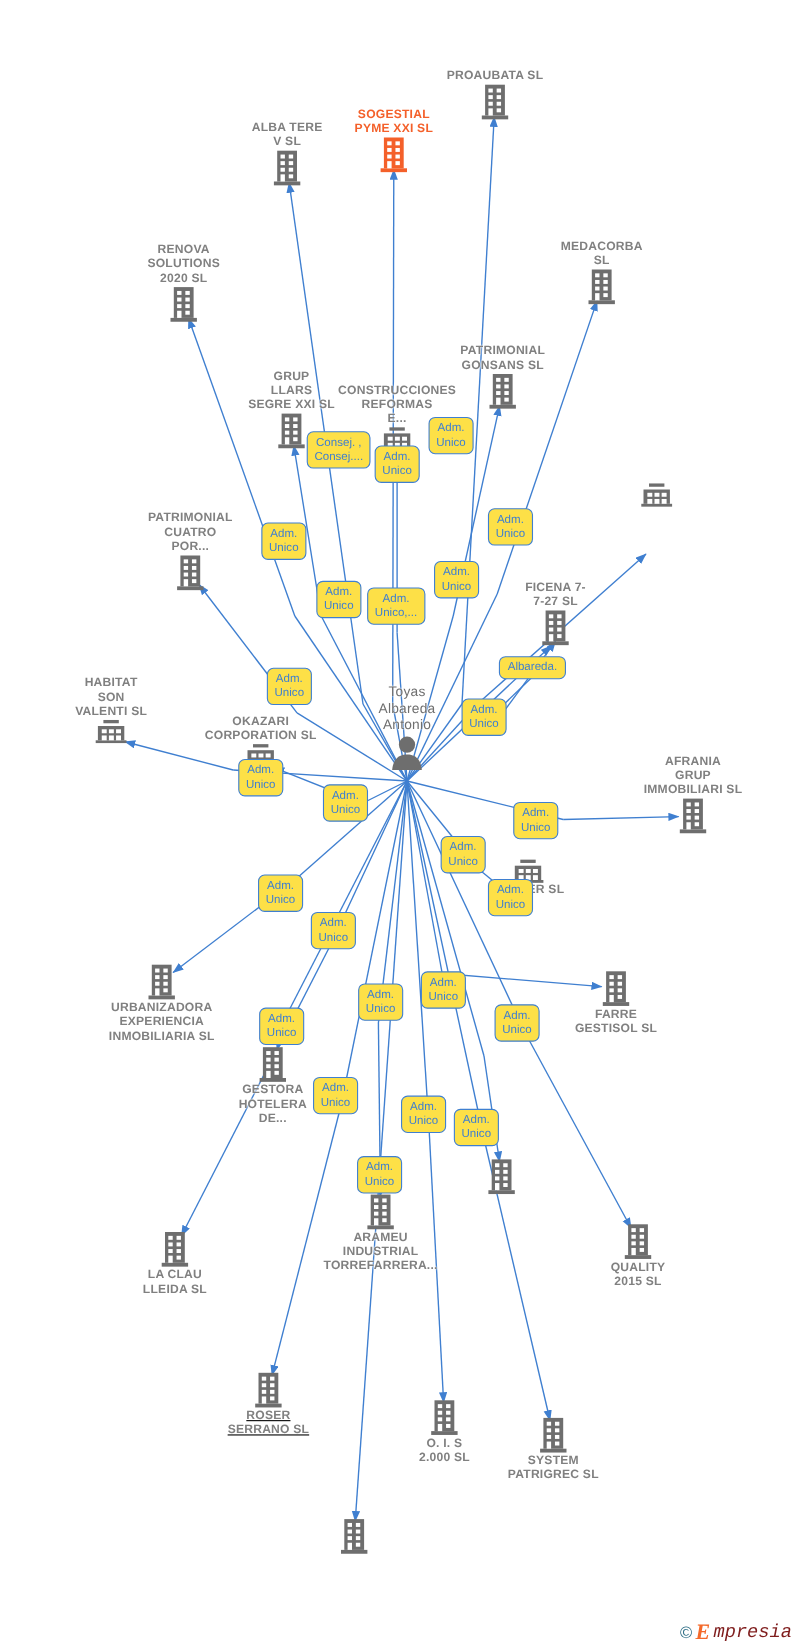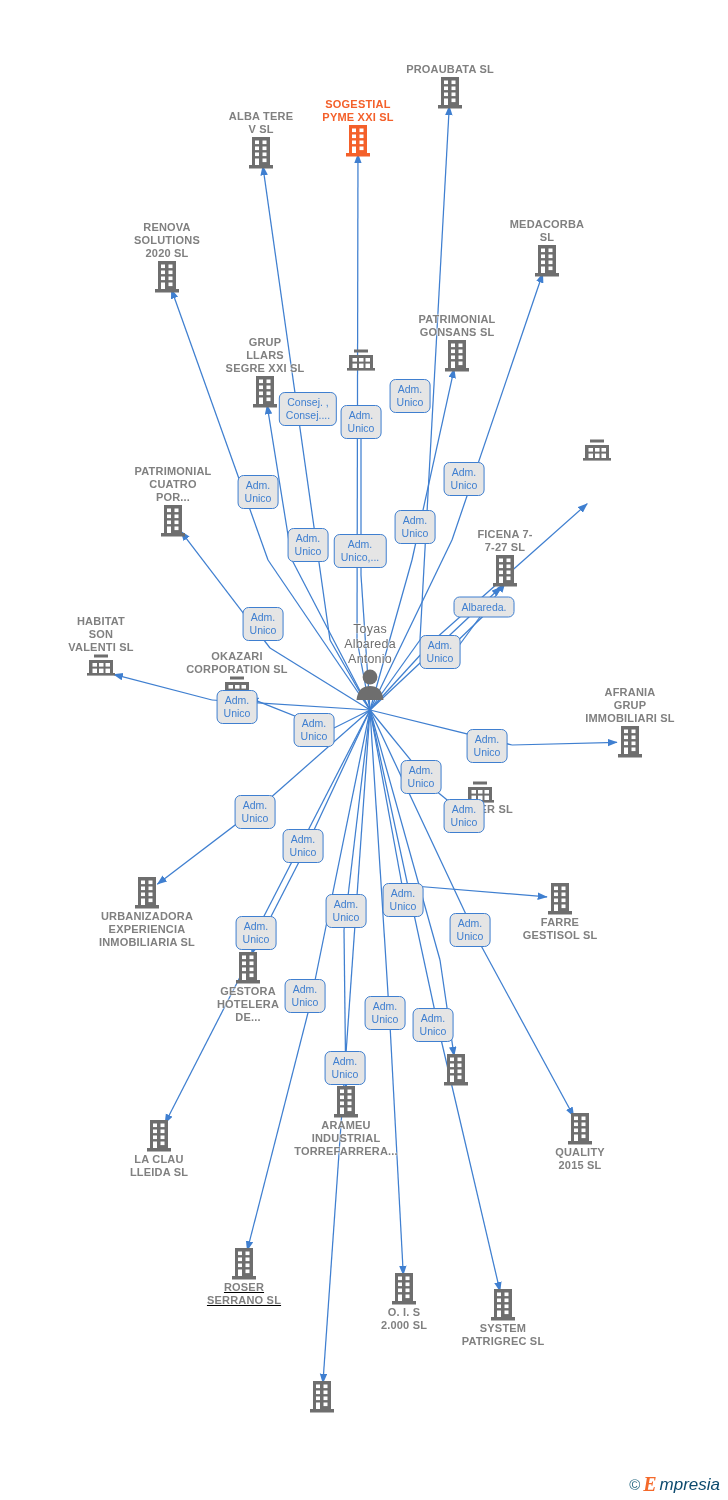--- a/index.html
+++ b/index.html
@@ -18,39 +18,39 @@
     letter-spacing:.2px;white-space:pre-line;text-align:center;
     text-shadow:0 0 2px #fff,0 0 2px #fff;
   }
   .node.person .nlabel{font-weight:normal;font-size:12.5px;line-height:15px;color:#6f6f6f;}
   .icon{display:block;margin:0 auto;}
   .node.highlight .nlabel{color:#555;}
 
   
   .chip{
     position:absolute;transform:translate(-50%,-50%);
-    background:#e5e5e5;border:1.4px solid #3f7fd0;border-radius:6px;
+    background:#fde047;border:1.4px solid #3f7fd0;border-radius:6px;
     color:#3f7fd0;font-size:10.5px;line-height:13px;
     padding:4px 6px;text-align:center;white-space:pre-line;
     box-sizing:border-box;
   }
   .chip.two{padding:3px 6px;}
   .chip.wide{padding:3px 7px;white-space:nowrap;}
 
   
   #watermark{
     position:absolute;right:8px;bottom:6px;display:flex;align-items:center;gap:3px;
   }
   #watermark .copy{color:#2d6d85;font-size:15px;line-height:15px;}
   #watermark .brandE{
     color:#f4692a;font-family:"Liberation Serif",serif;font-style:italic;
     font-size:20px;line-height:20px;font-weight:bold;
   }
   #watermark .brandrest{
-    color:#0c4a6e;font-family:Liberation Sans, sans-serif;font-style:italic;
+    color:#7f1d1d;font-family:Liberation Mono, monospace;font-style:italic;
     font-size:17px;line-height:17px;
   }
 </style>
 </head>
 <body>
 
 <div id="stage">
 
   <svg id="edges" viewBox="0 0 728 1500" xmlns="http://www.w3.org/2000/svg">
     <defs>
@@ -251,20 +251,23 @@
               <rect x="16.5" y="10.5" width="4" height="3.6"></rect>
               <rect x="9" y="16.5" width="4" height="3.6"></rect>
               <rect x="16.5" y="16.5" width="4" height="3.6"></rect>
               <rect x="9" y="22.5" width="4" height="6.5"></rect>
               <rect x="16.5" y="22.5" width="4" height="3.6"></rect>
             </g>
           </svg>
         </div>
       </div>
       <div class="node" style="left: 361px; top: 349px; width: 160px;">
+        <div class="nlabel">CONSTRUCCIONES
+REFORMAS
+E...</div>
         <div>
           <svg class="icon" width="32" height="22" viewBox="0 0 32 22" xmlns="http://www.w3.org/2000/svg">
             <rect x="9" y="0.5" width="14" height="3" fill="#6e6e6e"></rect>
             <rect x="4" y="6" width="24" height="13" fill="#6e6e6e"></rect>
             <rect x="2" y="19" width="28" height="2.6" fill="#6e6e6e"></rect>
             <g fill="#ffffff">
               <rect x="7.5" y="9" width="4.5" height="3.6"></rect>
               <rect x="14" y="9" width="4.5" height="3.6"></rect>
               <rect x="20.5" y="9" width="4.5" height="3.6"></rect>
               <rect x="7.5" y="14.6" width="4.5" height="4.4"></rect>

